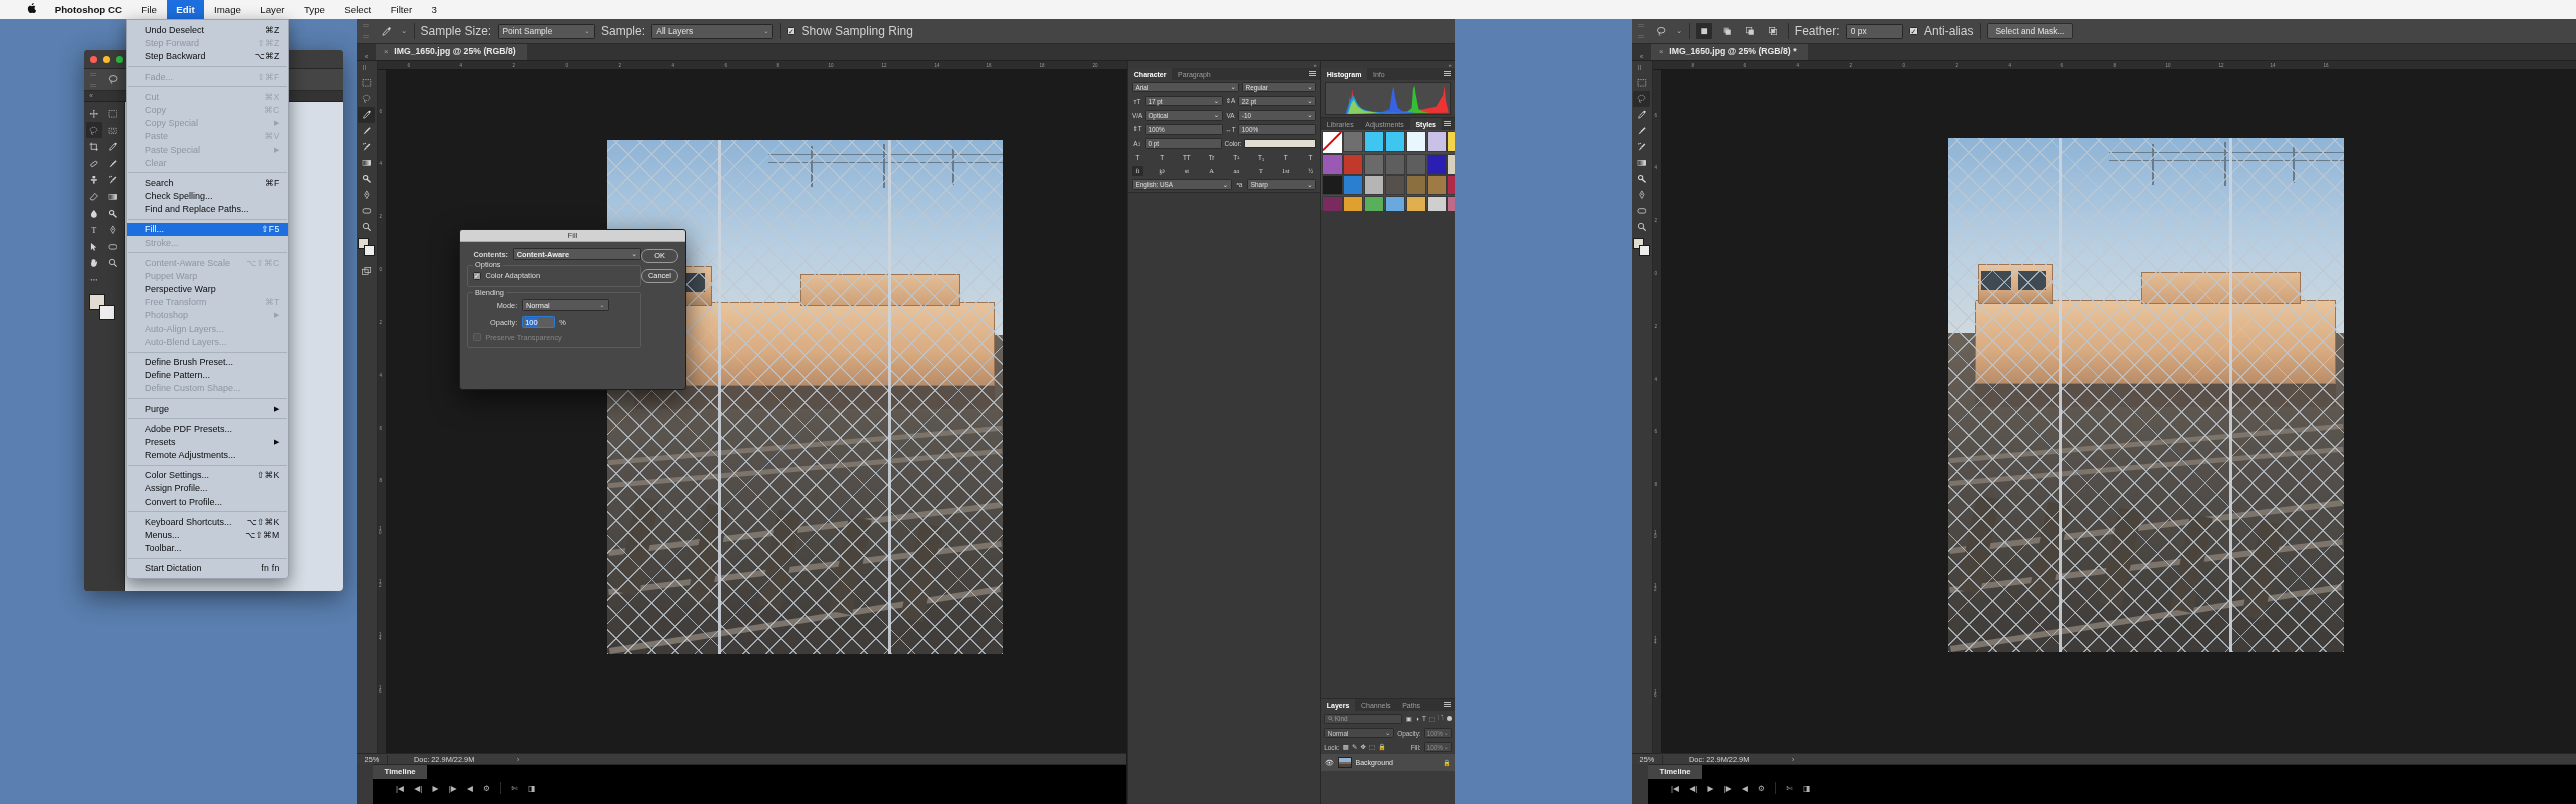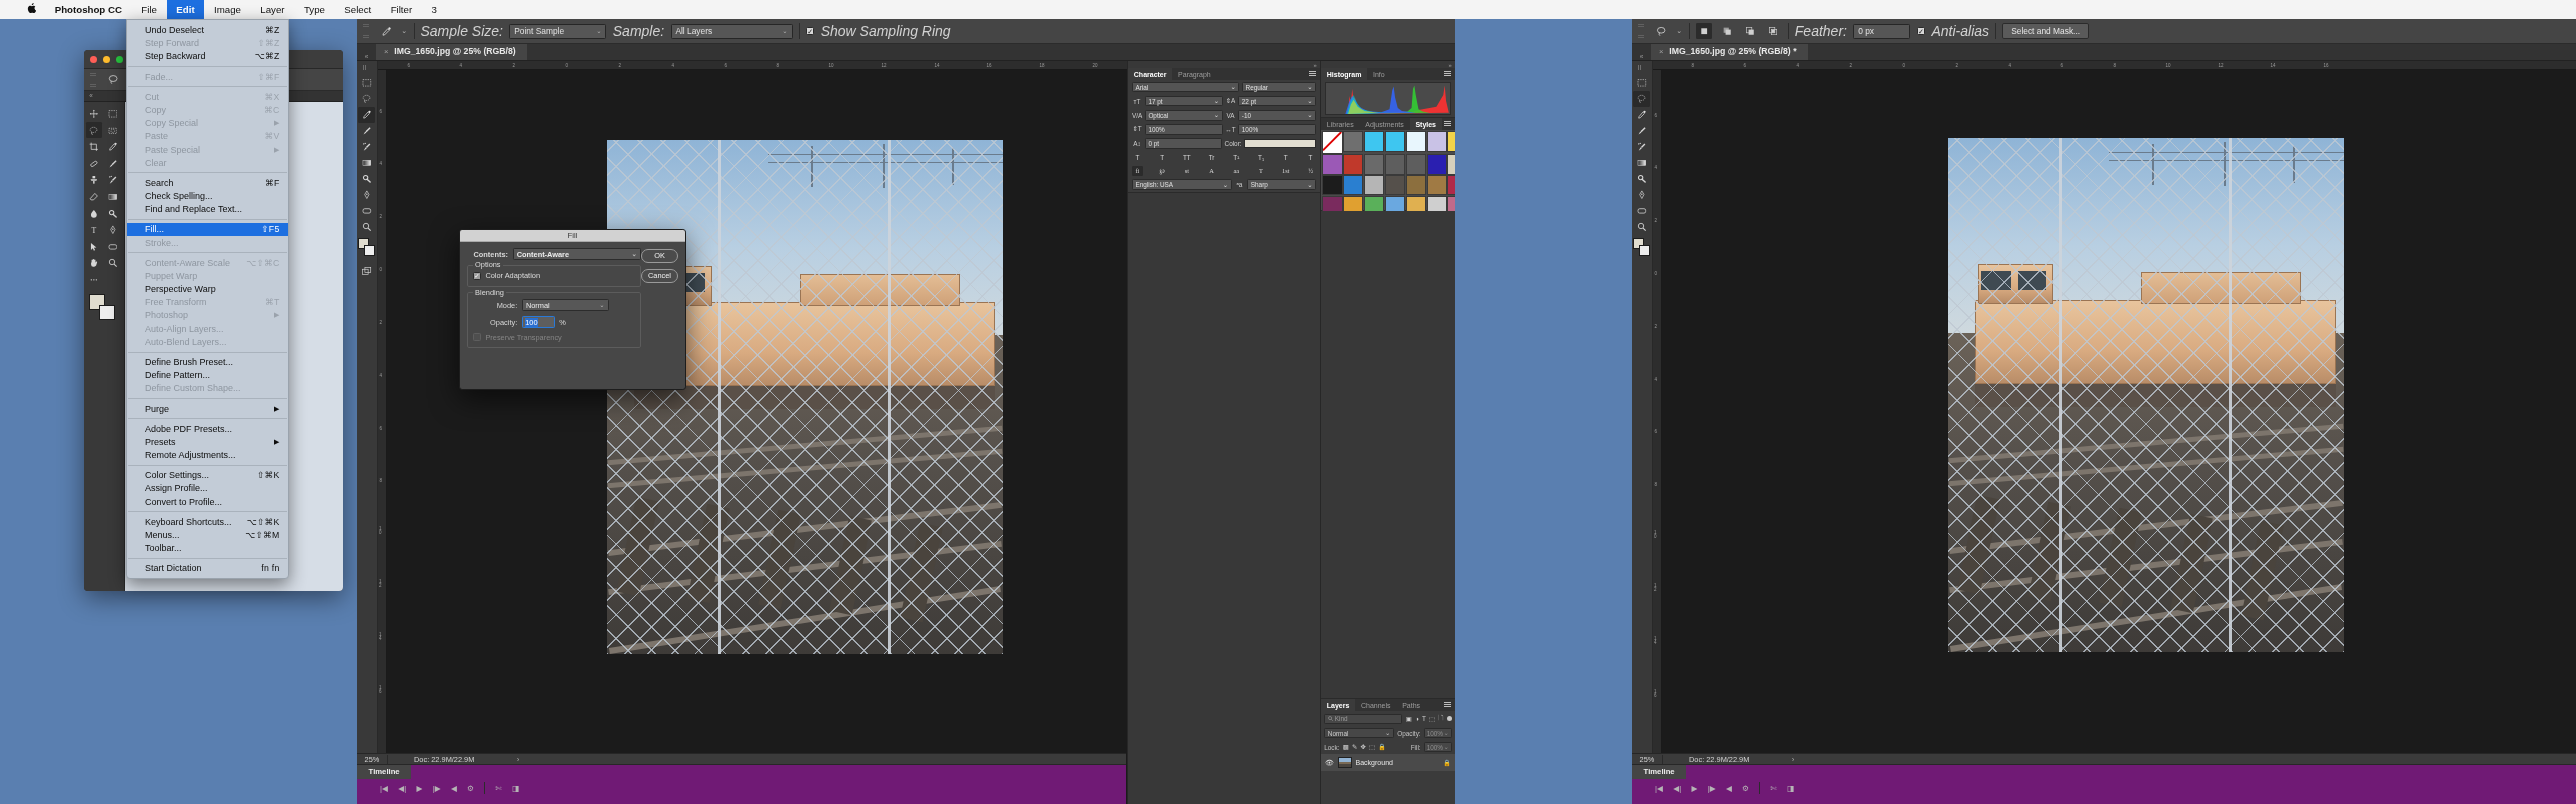--- a/index.html
+++ b/index.html
@@ -39,21 +39,21 @@
   .tl { width:7.7px; height:7.7px; border-radius:50%; }
   .tl.r{background:#ff5f57;} .tl.y{background:#febc2e;} .tl.g{background:#28c840;}
   .ps-apptitle { position:absolute; left:0; right:0; top:0; height:19.3px; line-height:19.3px;
     text-align:center; color:#c8c8c8; font-size:9px; }
 
   .ps-optbar { height:24.5px; background:#454545; border-bottom:0.6px solid #2b2b2b;
     display:flex; align-items:center; padding:0 6.4px; gap:6.4px; position:relative; }
   .grip { width:5.8px; height:14px; background:
      repeating-linear-gradient(to bottom,#6a6a6a 0 0.6px,transparent 0.6px 1.9px);
      opacity:.75; margin-right:2.6px; }
-  .opt-lab { color:#d2d2d2; font-size:14px; white-space:nowrap;font-style:italic; }
+  .opt-lab { color:#d2d2d2; font-size:12px; white-space:nowrap; }
   .opt-sel { background:#565656; border:0.6px solid #262626; border-radius:1.3px; height:15px;
     display:flex; align-items:center; padding:0 3.9px; color:#e2e2e2; font-size:8.4px;
     justify-content:space-between; gap:5.2px; }
   .opt-sel .cv { font-size:6.4px; color:#b9b9b9; }
   .opt-field { background:#565656; border:0.6px solid #262626; border-radius:1.3px; height:15px;
     display:flex; align-items:center; padding:0 3.9px; color:#e2e2e2; font-size:8.4px; }
   .opt-btn { background:#5a5a5a; border:0.6px solid #2b2b2b; border-radius:1.9px; height:16px;
     display:flex; align-items:center; padding:0 7.7px; color:#e8e8e8; font-size:8.4px; }
   .chkbox { width:8.4px; height:8.4px; border:0.6px solid #2a2a2a; background:#d8d8d8; border-radius:1.3px;
     display:flex; align-items:center; justify-content:center; color:#1b1b1b; font-size:7px; line-height:1; }
@@ -83,21 +83,21 @@
   .ruler-v { position:absolute; top:0; left:0; bottom:0; width:9px; background:#2d2d2d;
      border-right:0.6px solid #1a1a1a; }
   .rtick { position:absolute; font-size:4.5px; color:#9a9a9a; }
 
   .ps-status { position:absolute; left:0; right:0; height:11px; background:#3b3b3b;
     border-top:0.6px solid #262626; display:flex; align-items:center; font-size:7.4px; color:#d5d5d5; }
   .st-zoom { width:31px; text-align:center; border-right:0.6px solid #2a2a2a; }
   .st-doc { padding-left:26px; width:129px; }
   .st-arrow { color:#bbb; font-size:6.4px; }
 
-  .timeline-bar { position:absolute; left:0; right:0; background:#701a75; border-top:0.6px solid #272727; }
+  .timeline-bar { position:absolute; left:16px; right:0; background:#000000; border-top:0.6px solid #272727; }
   .tl-tabs { height:13.5px; display:flex; align-items:center; }
   .tl-tab { background:#454545; height:13.5px; padding:0 11.6px; display:flex; align-items:center;
     color:#eee; font-size:7.7px; font-weight:bold; }
   .tl-ctrls { height:19.3px; display:flex; align-items:center; gap:10.3px; padding-left:23px; color:#b5b5b5; font-size:7.7px; }
 
   
   .panel-col { width:auto; background:#383838; border-left:0.6px solid #272727;
     display:flex; flex-direction:column; }
   .pnl { background:#3b3b3b; border-bottom:0.6px solid #2a2a2a; }
   .pnl-tabs { height:12.2px; background:#323232; display:flex; align-items:stretch; position:relative; }
@@ -830,21 +830,21 @@
     <div class="msep"></div>
     <div class="mi">
       <span class="lbl">Search</span>
       <span class="key">⌘F</span>
     </div>
     <div class="mi">
       <span class="lbl">Check Spelling...</span>
       <span class="key"></span>
     </div>
     <div class="mi">
-      <span class="lbl">Find and Replace Text...</span>
+      <span class="lbl">Find and Replace Paths...</span>
       <span class="key"></span>
     </div>
     <div class="msep"></div>
     <div class="mi sel">
       <span class="lbl">Fill...</span>
       <span class="key">⇧F5</span>
     </div>
     <div class="mi dim">
       <span class="lbl">Stroke...</span>
       <span class="key"></span>

